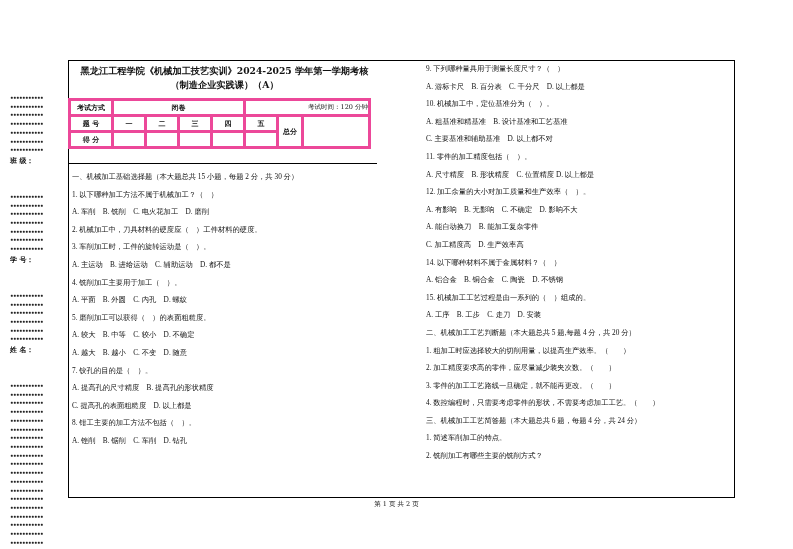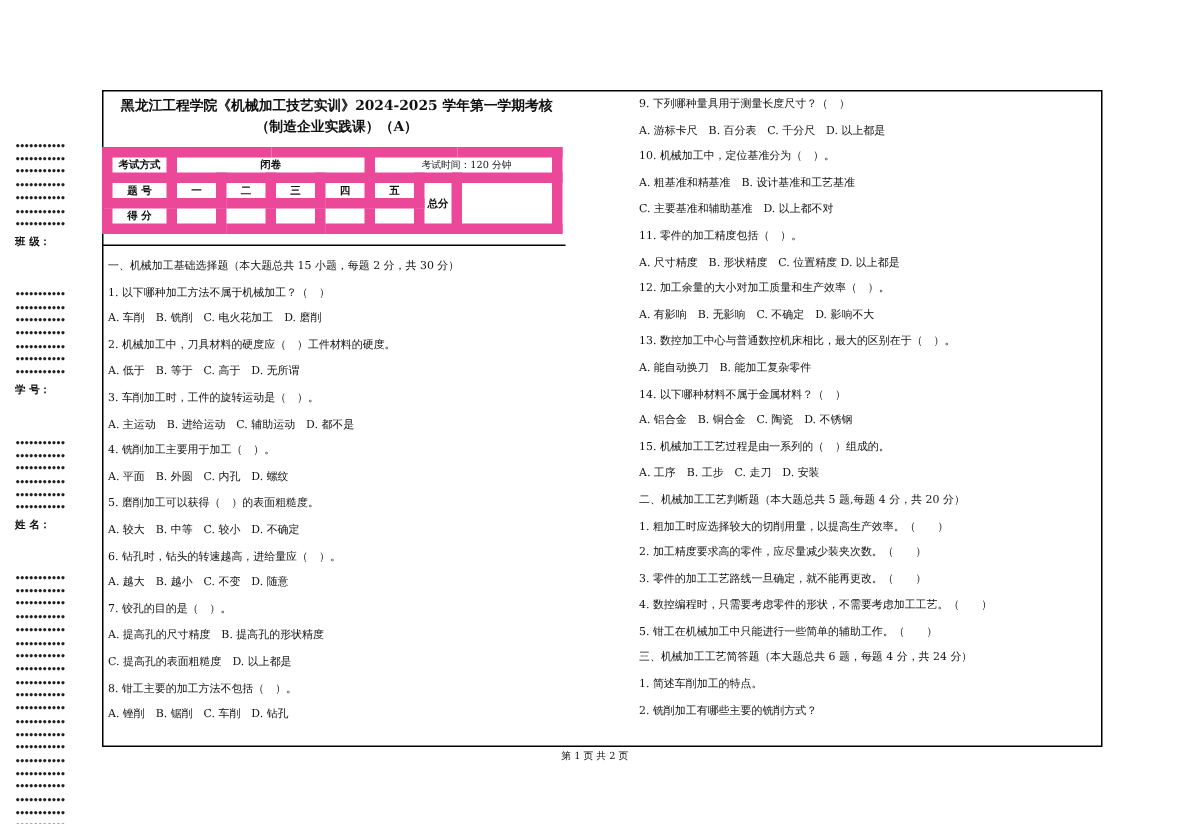--- a/index.html
+++ b/index.html
@@ -8,26 +8,26 @@
   .page { position: absolute; left: 0; top: 0; width: 793px; height: 549px; background: #fff; }
   .frame { position: absolute; left: 68px; top: 60px; width: 667px; height: 438px;
            border: 1.5px solid #000; box-sizing: border-box; }
   .binding { position: absolute; left: 10px; top: 94px; width: 48px; }
   .dots { font-family: "DejaVu Sans Mono", monospace; font-size: 6px; line-height: 8.7px;
           letter-spacing: -0.6px; color: #222; white-space: pre; font-weight: bold; }
   .bind-label { font-size: 7px; line-height: 12px; height: 12px; font-weight: bold; margin: 0 0 26px 0; }
   .title { position: absolute; left: 72px; top: 64px; width: 305px; text-align: center;
            font-size: 9.2px; font-weight: bold; line-height: 14px; }
   table.score { position: absolute; left: 68px; top: 98px; border-collapse: collapse; }
-  table.score td { border: 7px solid #ec4899; height: 16px; padding: 0; font-size: 7px;
+  table.score td { border: 3px solid #ec4899; height: 16px; padding: 0; font-size: 7px;
                    text-align: center; font-weight: bold; box-sizing: border-box; }
-  table.score td.light { font-weight: normal; text-align: center; padding-left: 4px; font-size: 6.5px; margin-left: 12px; }
+  table.score td.light { font-weight: normal; text-align: right; padding-left: 4px; font-size: 6.5px; margin-left: 12px; }
   .sep { position: absolute; left: 68px; top: 163px; width: 309px; border-top: 1px solid #000; }
   .col { position: absolute; font-size: 7.3px; }
-  .col .ln { height: 17.6px; line-height: 17.6px; white-space: nowrap; }
+  .col .ln { height: 17.6px; line-height: 17.6px; white-space: nowrap; font-family: Liberation Serif, serif; }
   .left-col { left: 72px; top: 168px; }
   .right-col { left: 426px; top: 60px; }
   .footer { position: absolute; left: 0; width: 793px; top: 500px; text-align: center; font-size: 6.5px; }
 </style>
 </head>
 <body>
 
 <div class="page">
 
   <div class="binding" id="binding">
@@ -116,57 +116,54 @@
   </tbody>
     </table>
 
   <div class="sep"></div>
 
   <div class="col left-col" id="leftcol">
       <div class="ln">一、机械加工基础选择题（本大题总共 15 小题，每题 2 分，共 30 分）</div>
       <div class="ln">1. 以下哪种加工方法不属于机械加工？（　）</div>
       <div class="ln">A. 车削　B. 铣削　C. 电火花加工　D. 磨削</div>
       <div class="ln">2. 机械加工中，刀具材料的硬度应（　）工件材料的硬度。</div>
-      <div class="ln">A. 低于　B. 等于　C. 高于　D. 无所谓</div>
       <div class="ln">3. 车削加工时，工件的旋转运动是（　）。</div>
       <div class="ln">A. 主运动　B. 进给运动　C. 辅助运动　D. 都不是</div>
       <div class="ln">4. 铣削加工主要用于加工（　）。</div>
       <div class="ln">A. 平面　B. 外圆　C. 内孔　D. 螺纹</div>
       <div class="ln">5. 磨削加工可以获得（　）的表面粗糙度。</div>
       <div class="ln">A. 较大　B. 中等　C. 较小　D. 不确定</div>
-      <div class="ln">6. 钻孔时，钻头的转速越高，进给量应（　）。</div>
       <div class="ln">A. 越大　B. 越小　C. 不变　D. 随意</div>
       <div class="ln">7. 铰孔的目的是（　）。</div>
       <div class="ln">A. 提高孔的尺寸精度　B. 提高孔的形状精度</div>
       <div class="ln">C. 提高孔的表面粗糙度　D. 以上都是</div>
       <div class="ln">8. 钳工主要的加工方法不包括（　）。</div>
       <div class="ln">A. 锉削　B. 锯削　C. 车削　D. 钻孔</div>
     </div>
 
   <div class="col right-col" id="rightcol">
       <div class="ln">9. 下列哪种量具用于测量长度尺寸？（　）</div>
       <div class="ln">A. 游标卡尺　B. 百分表　C. 千分尺　D. 以上都是</div>
       <div class="ln">10. 机械加工中，定位基准分为（　）。</div>
       <div class="ln">A. 粗基准和精基准　B. 设计基准和工艺基准</div>
       <div class="ln">C. 主要基准和辅助基准　D. 以上都不对</div>
       <div class="ln">11. 零件的加工精度包括（　）。</div>
       <div class="ln">A. 尺寸精度　B. 形状精度　C. 位置精度 D. 以上都是</div>
       <div class="ln">12. 加工余量的大小对加工质量和生产效率（　）。</div>
       <div class="ln">A. 有影响　B. 无影响　C. 不确定　D. 影响不大</div>
-      <div class="ln">13. 数控加工中心与普通数控机床相比，最大的区别在于（　）。</div>
       <div class="ln">A. 能自动换刀　B. 能加工复杂零件</div>
+      <div class="ln">C. 加工精度高　D. 生产效率高</div>
       <div class="ln">14. 以下哪种材料不属于金属材料？（　）</div>
       <div class="ln">A. 铝合金　B. 铜合金　C. 陶瓷　D. 不锈钢</div>
       <div class="ln">15. 机械加工工艺过程是由一系列的（　）组成的。</div>
       <div class="ln">A. 工序　B. 工步　C. 走刀　D. 安装</div>
       <div class="ln">二、机械加工工艺判断题（本大题总共 5 题,每题 4 分，共 20 分）</div>
       <div class="ln">1. 粗加工时应选择较大的切削用量，以提高生产效率。（　　）</div>
       <div class="ln">2. 加工精度要求高的零件，应尽量减少装夹次数。（　　）</div>
       <div class="ln">3. 零件的加工工艺路线一旦确定，就不能再更改。（　　）</div>
       <div class="ln">4. 数控编程时，只需要考虑零件的形状，不需要考虑加工工艺。（　　）</div>
-      <div class="ln">5. 钳工在机械加工中只能进行一些简单的辅助工作。（　　）</div>
       <div class="ln">三、机械加工工艺简答题（本大题总共 6 题，每题 4 分，共 24 分）</div>
       <div class="ln">1. 简述车削加工的特点。</div>
       <div class="ln">2. 铣削加工有哪些主要的铣削方式？</div>
     </div>
 
   <div class="footer">第 1 页 共 2 页</div>
 </div>
 
 </body></html>

